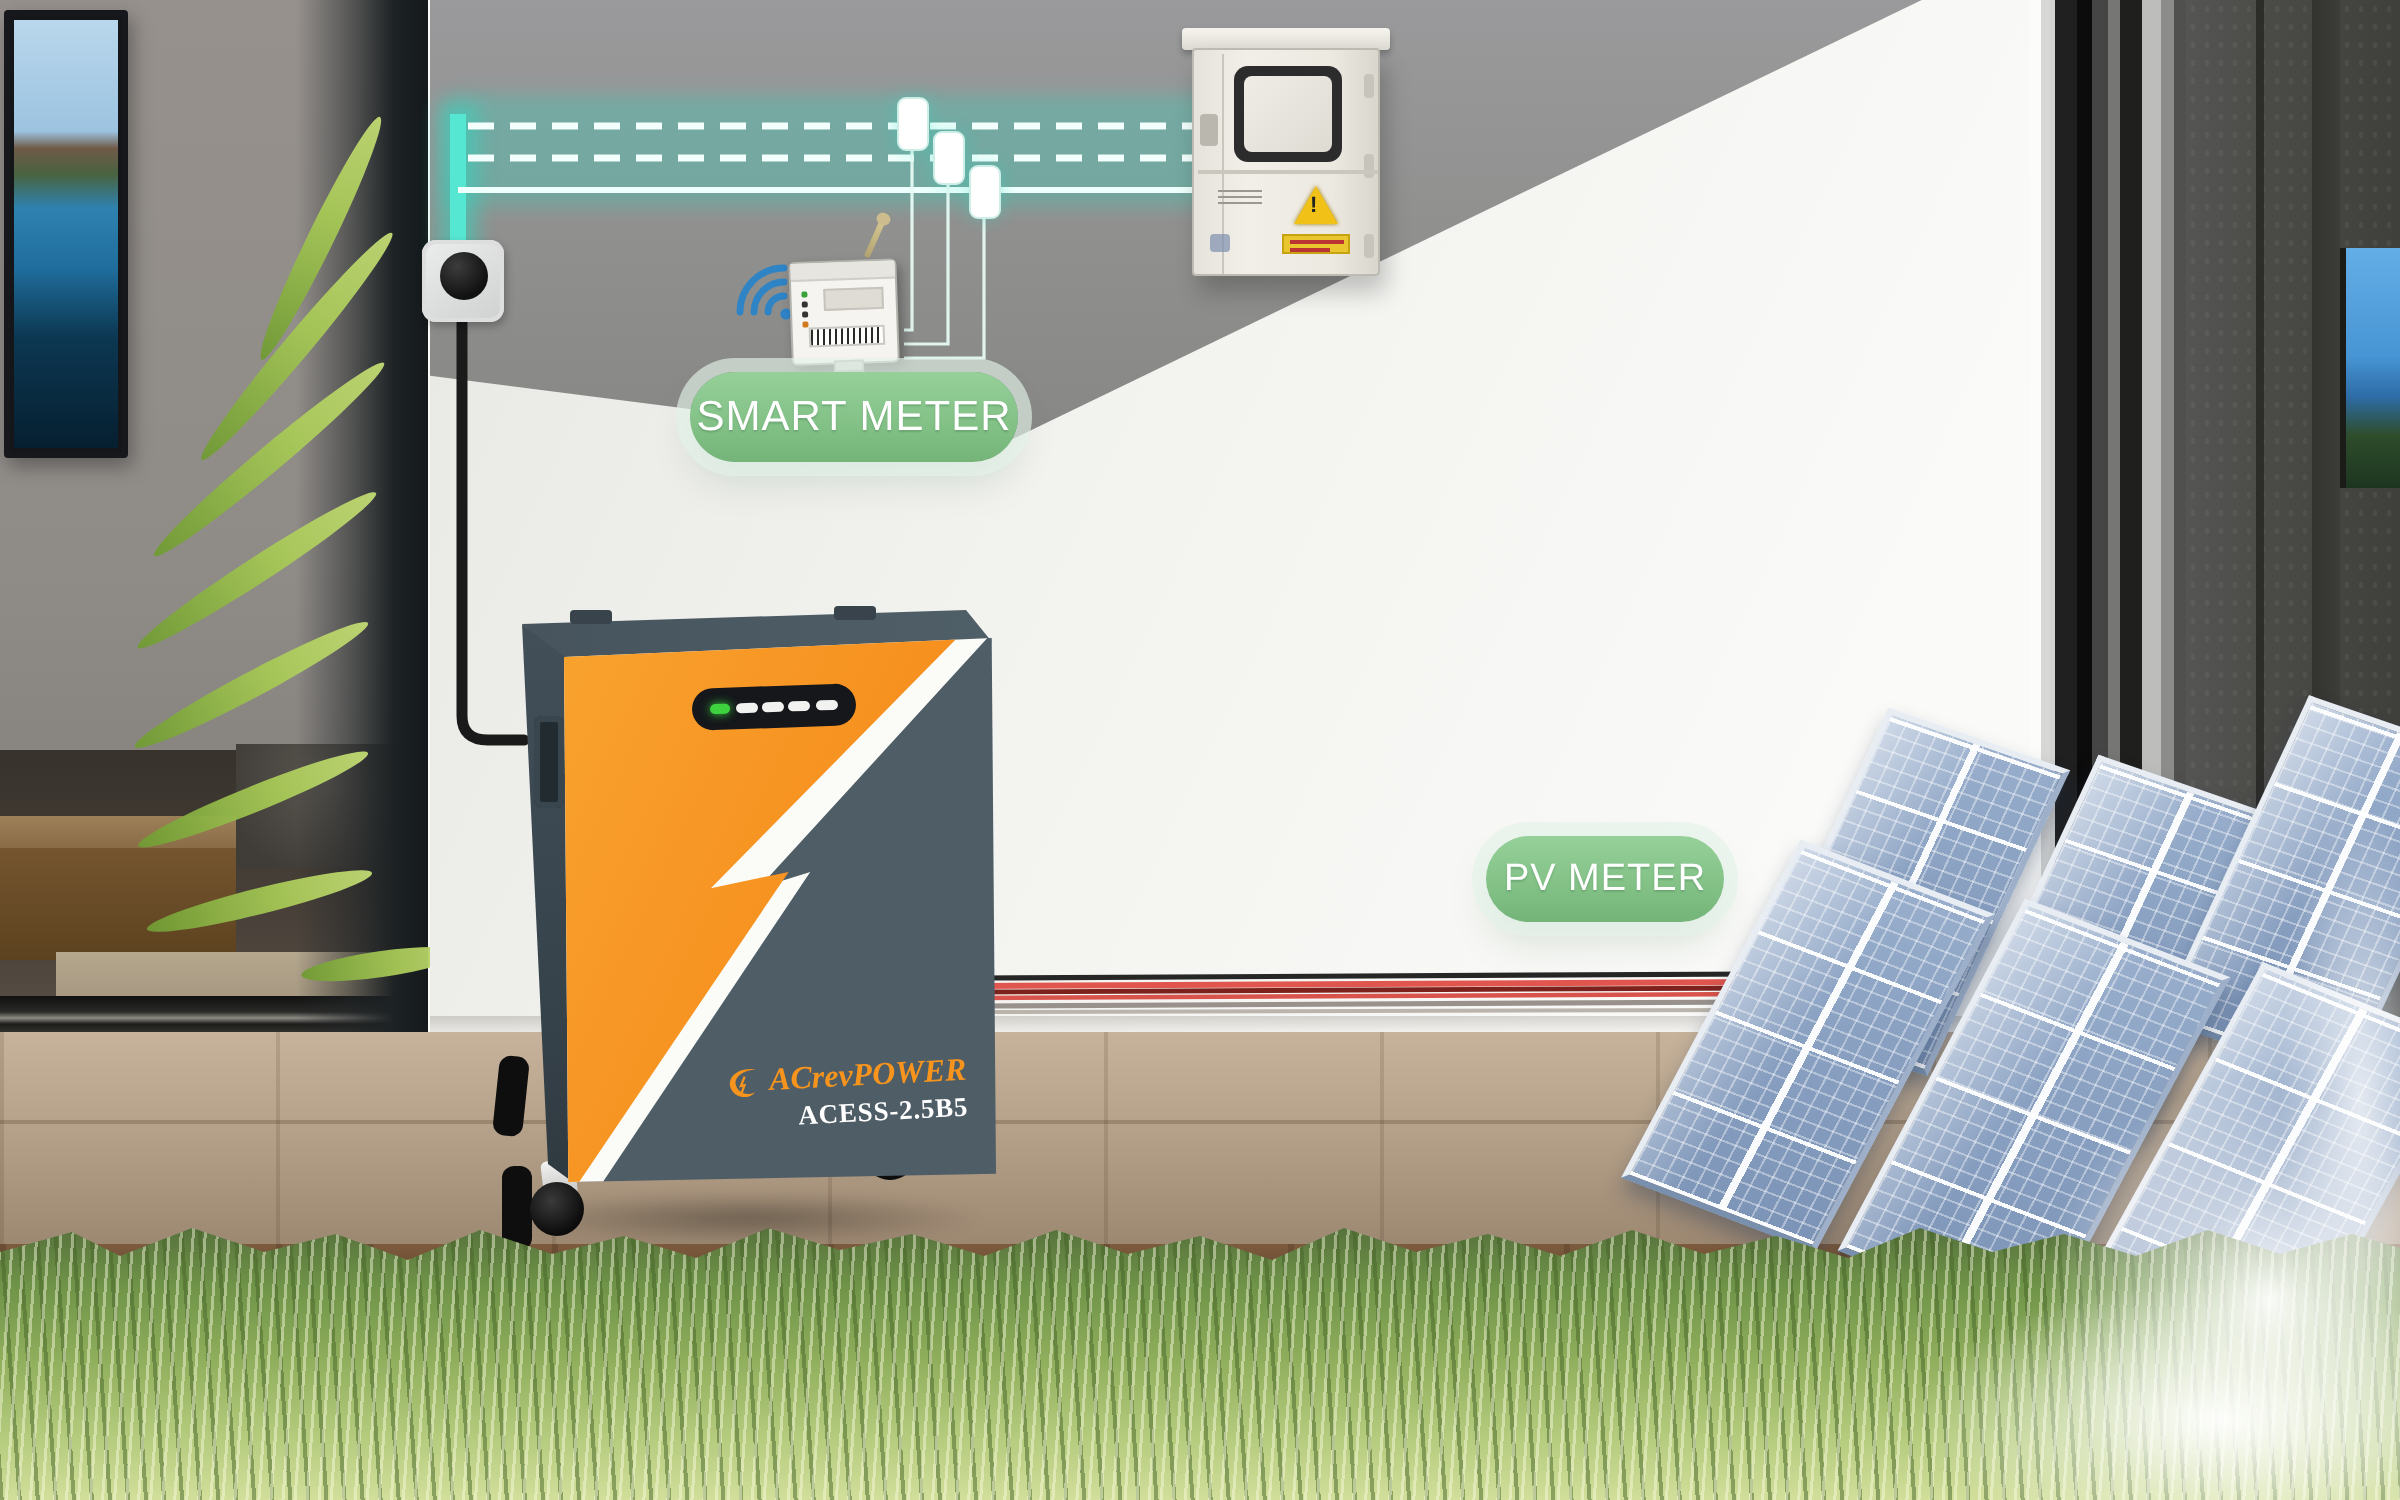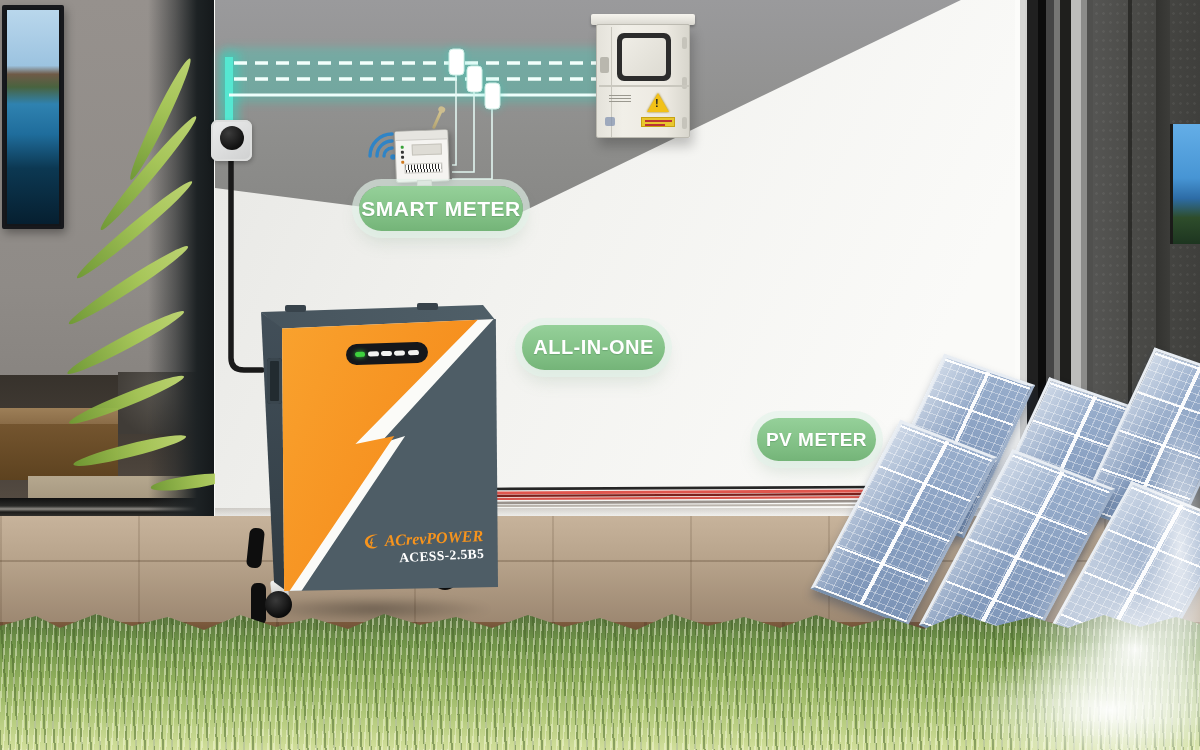--- a/index.html
+++ b/index.html
@@ -46,24 +46,24 @@
   .right-pillar { left:1093px; top:0; width:107px; height:750px;
     background:radial-gradient(rgba(255,255,255,.05) 1px,transparent 1.4px) 0 0/7px 9px,
       linear-gradient(90deg,#555553 0%,#4a4a47 40%,#3f3f3c 100%); }
   .pillar-groove { left:1128px; top:0; width:4px; height:750px; background:#242422; opacity:.8; }
   .pillar-band { left:1156px; top:0; width:14px; height:750px; background:linear-gradient(90deg,#333330,#3c3c39); }
   .sky-window { left:1170px; top:124px; width:30px; height:120px; border-left:3px solid #1b1b19;
     background:linear-gradient(180deg,#64aee7 0%,#4795d4 45%,#2d6ca6 62%,#2e4d2b 78%,#1d3520 100%); }
 
   
   .pill { position:absolute; display:flex; align-items:center; justify-content:center;
-    border-radius:26px; color:#fff; font-weight:bold; letter-spacing:.5px;
+    border-radius:26px; color:#fff; font-weight:normal; letter-spacing:.5px;
     background:linear-gradient(180deg,#95d099 0%,#7fbe83 70%,#74b478 100%);
     box-shadow:0 0 0 7px rgba(228,243,233,.65), 0 10px 18px rgba(110,150,120,.22);
-    text-shadow:0 1px 1px rgba(70,120,80,.35);margin-left:14px; }
+    text-shadow:0 1px 1px rgba(70,120,80,.35); }
   .pill-smart { left:345px; top:186px; width:164px; height:45px; font-size:21px; }
   .pill-allinone { left:508px; top:325px; width:143px; height:45px; font-size:20px; }
   .pill-pv { left:743px; top:418px; width:119px; height:43px; font-size:19px; }
 
   
   .outlet { left:211px; top:120px; width:41px; height:41px; border-radius:7px;
     background:linear-gradient(145deg,#eceded,#cfd0d0); box-shadow:1px 2px 4px rgba(0,0,0,.25), inset 0 0 0 2px #dddedd; }
   .plug { position:absolute; left:9px; top:6px; width:24px; height:24px; border-radius:50%;
     background:radial-gradient(circle at 35% 30%,#3c3c3c,#111 70%); }
 
@@ -296,21 +296,20 @@
       <div class="warn-tri"></div>
       <div class="warn-strip">
           <i></i>
           <i></i>
         </div>
       <div class="dbox-logo"></div>
     </div>
   </div>
 
   <div class="pill pill-smart">SMART METER</div>
-  <div class="pill pill-allinone">ALL-IN-ONE</div>
   <div class="pill pill-pv">PV METER</div>
 
   <div class="abs deck"></div>
   <div class="abs deck-gap"></div>
   <div class="abs deck-front"></div>
   <div class="abs soil"></div>
 
   <div class="abs battery">
     <div class="bat-shadow"></div>
     <div class="caster-blob" style="left:3px;top:228px;width:15px;height:40px;transform:rotate(6deg);"></div>

